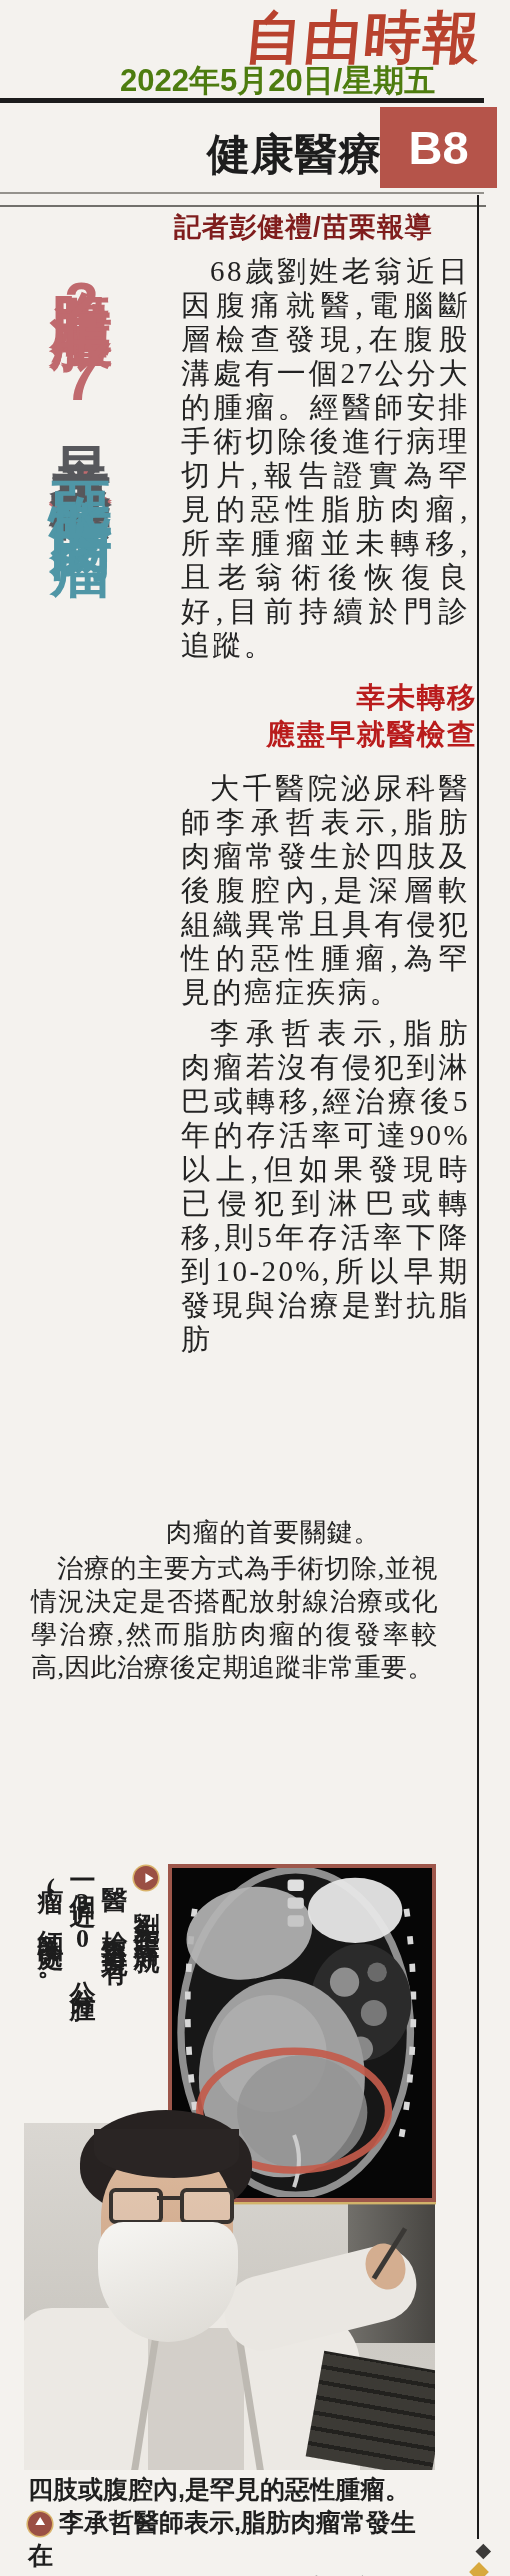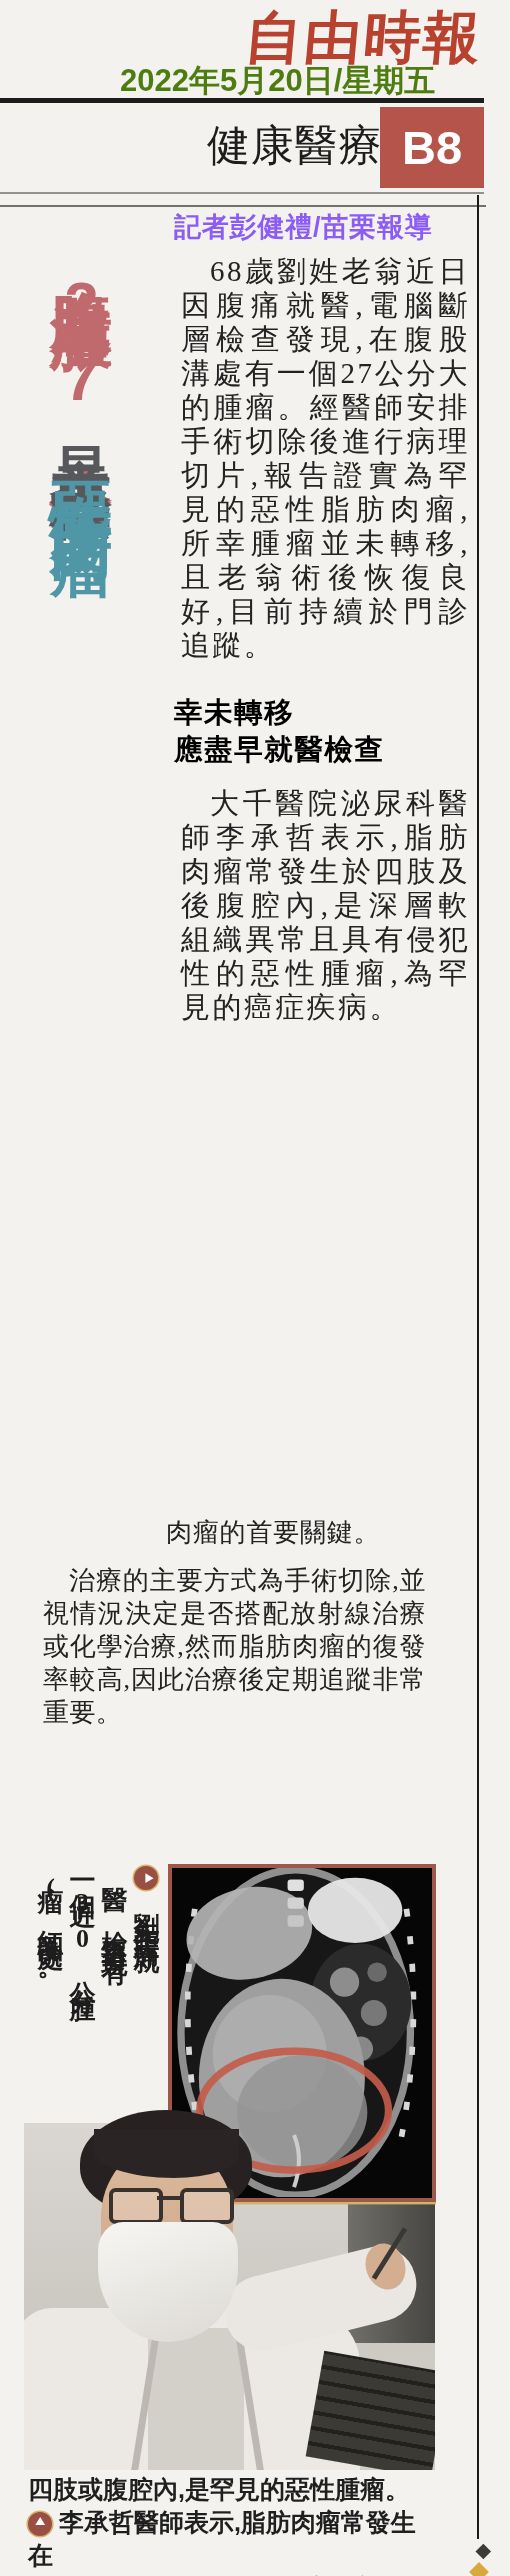--- a/index.html
+++ b/index.html
@@ -4,48 +4,48 @@
 <style>
   html,body{margin:0;padding:0;background:#e8e6e2;}
   #page{position:relative;width:511px;height:2576px;background:#f4f2ee;overflow:hidden;
         font-family:"Liberation Serif","DejaVu Serif",serif;}
   
   .masthead-title{position:absolute;top:0px;right:28px;font-size:57px;font-weight:bold;
         color:#b8422e;transform:skewX(-5deg);letter-spacing:2.4px;font-family:"DejaVu Serif",serif;}
   .masthead-date{position:absolute;top:60px;left:120px;font-size:31px;font-weight:600;color:#4d7c0f;
         font-family:"Liberation Sans",sans-serif;}
   .rule-top{position:absolute;top:98px;left:0;width:484px;height:4.9px;background:#1c1c1c;}
-  .section-title{position:absolute;top:117px;left:207px;font-size:43px;font-weight:normal;color:#1d1d1d;
+  .section-title{position:absolute;top:126px;left:207px;font-size:43px;font-weight:bold;color:#1d1d1d;
         font-family:"Liberation Sans",sans-serif;letter-spacing:0.8px;}
-  .page-badge{position:absolute;top:107px;left:380px;width:104px;height:81px;background:#b5544a;
+  .page-badge{position:absolute;top:107px;left:380px;width:117px;height:81px;background:#b5544a;
         color:#fff;font:bold 47px "Liberation Sans",sans-serif;display:flex;align-items:center;justify-content:center;}
   .rule-a{position:absolute;top:192px;left:0;width:484px;height:1.6px;background:#94928c;}
   .rule-b{position:absolute;top:205px;left:0;width:486px;height:2.4px;background:#71706b;}
   .v-divider{position:absolute;top:195px;left:477px;width:2.4px;height:2344px;background:#1b1b1b;}
   
   .headline{position:absolute;left:41px;top:241px;height:1293px;writing-mode:vertical-rl;
         text-orientation:upright;font-family:"Liberation Sans",sans-serif;font-weight:bold;
         font-size:62px;line-height:81px;}
   .headline .s1{color:#c06a6e;letter-spacing:5.7px;}
   .headline .s2{color:#57585c;letter-spacing:-11.4px;}
   .headline .s3{color:#4f96a6;letter-spacing:10.6px;}
   
   .column{position:absolute;left:174px;top:210px;width:303px;font-size:29px;line-height:34px;
         color:#232323;text-align:justify;letter-spacing:2.4px;}
   .byline{font-family:"Liberation Sans",sans-serif;font-weight:bold;font-size:27px;letter-spacing:0.8px;
-        color:#8b5cf6;margin-bottom:9.8px;}
+        color:#7f1d1d;margin-bottom:9.8px;}
   .column p{margin:7px;text-indent:1em;}
-  .subhead{margin:32px 0 18px;text-align:left;font-family:"Liberation Sans",sans-serif;
-        font-weight:bold;color:#000000;font-size:28.5px;line-height:37px;letter-spacing:1.6px;}
+  .subhead{margin:17px 0 18px;text-align:right;font-family:"Liberation Sans",sans-serif;
+        font-weight:bold;color:#b91c1c;font-size:28.5px;line-height:37px;letter-spacing:1.6px;}
   
   .cont-line{position:absolute;left:31px;top:1515px;width:407px;font-size:26px;color:#232323;
         padding-left:135px;box-sizing:border-box;letter-spacing:0.8px;}
   .fullwidth{position:absolute;left:31px;top:1552px;width:407px;font-size:26px;line-height:33px;
         color:#232323;text-align:justify;letter-spacing:0.4px;}
-  .fullwidth p{margin:12px;text-indent:1em;}
+  .fullwidth p{margin:0;text-indent:1em;}
   
   .doctor-photo{position:absolute;left:24.4px;top:2123px;width:411px;height:347px;overflow:hidden;
         background:linear-gradient(180deg,#dad7d2 0%,#ccc9c3 55%,#d2cfc9 100%);z-index:1;}
   .monitor{position:absolute;left:324px;top:78px;width:87px;height:142px;
         background:linear-gradient(90deg,#716f6a,#474541);}
   .arm{position:absolute;left:199px;top:138px;width:195px;height:75px;background:#eae7e2;
         border-radius:37px;transform:rotate(-14deg);}
   .hand{position:absolute;left:342px;top:120px;width:39px;height:47px;background:#d4ae90;
         border-radius:50%;transform:rotate(-20deg);}
   .pen{position:absolute;left:363px;top:101px;width:4.9px;height:59px;background:#3a3835;transform:rotate(32deg);}
@@ -110,20 +110,21 @@
   </div>
 
   <div class="column">
     <div class="byline">記者彭健禮/苗栗報導</div>
     <p>68歲劉姓老翁近日因腹痛就醫,電腦斷層檢查發現,在腹股溝處有一個27公分大的腫瘤。經醫師安排手術切除後進行病理切片,報告證實為罕見的惡性脂肪肉瘤,所幸腫瘤並未轉移,且老翁術後恢復良好,目前持續於門診追蹤。</p>
     <div class="subhead">
       <div>幸未轉移</div>
       <div>應盡早就醫檢查</div>
     </div>
     <p>大千醫院泌尿科醫師李承哲表示,脂肪肉瘤常發生於四肢及後腹腔內,是深層軟組織異常且具有侵犯性的惡性腫瘤,為罕見的癌症疾病。</p>
+    <p>李承哲表示,脂肪肉瘤若沒有侵犯到淋巴或轉移,經治療後5年的存活率可達90%以上,但如果發現時已侵犯到淋巴或轉移,則5年存活率下降到10-20%,所以早期發現與治療是對抗脂肪</p>
   </div>
 
   <div class="cont-line">肉瘤的首要關鍵。</div>
   <div class="fullwidth">
     <p>治療的主要方式為手術切除,並視情況決定是否搭配放射線治療或化學治療,然而脂肪肉瘤的復發率較高,因此治療後定期追蹤非常重要。</p>
   </div>
 
   <div class="doctor-photo">
     <div class="monitor"></div>
     <div class="coat"></div>

